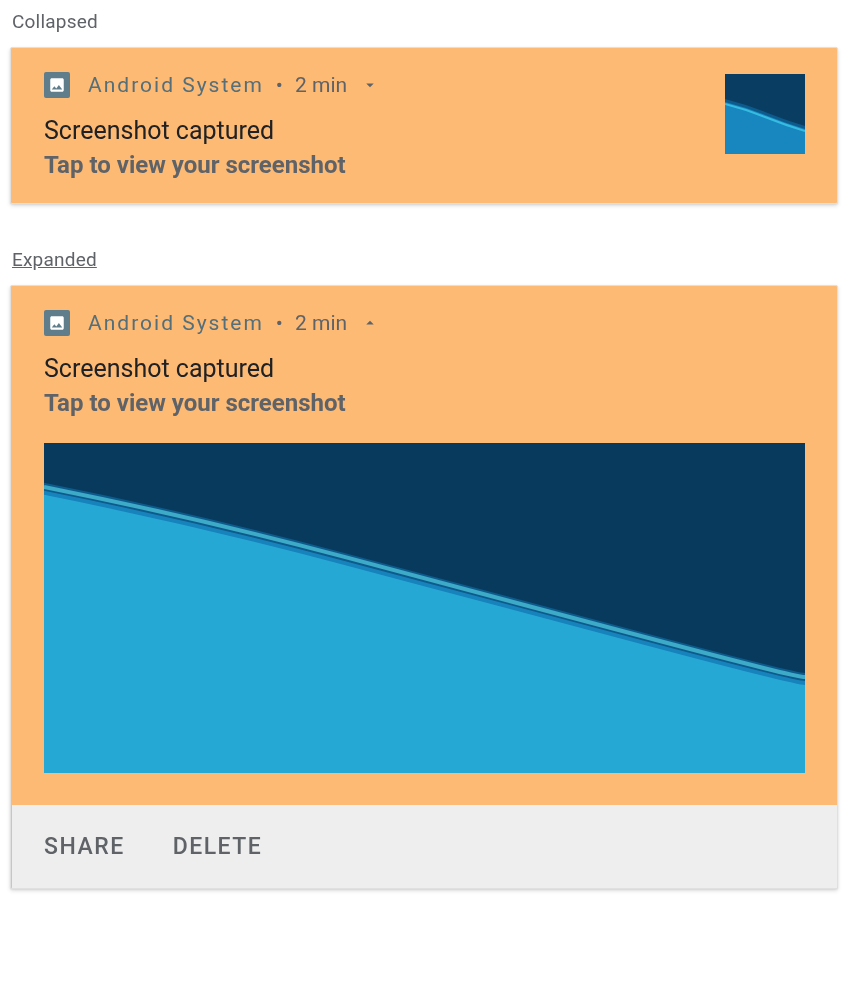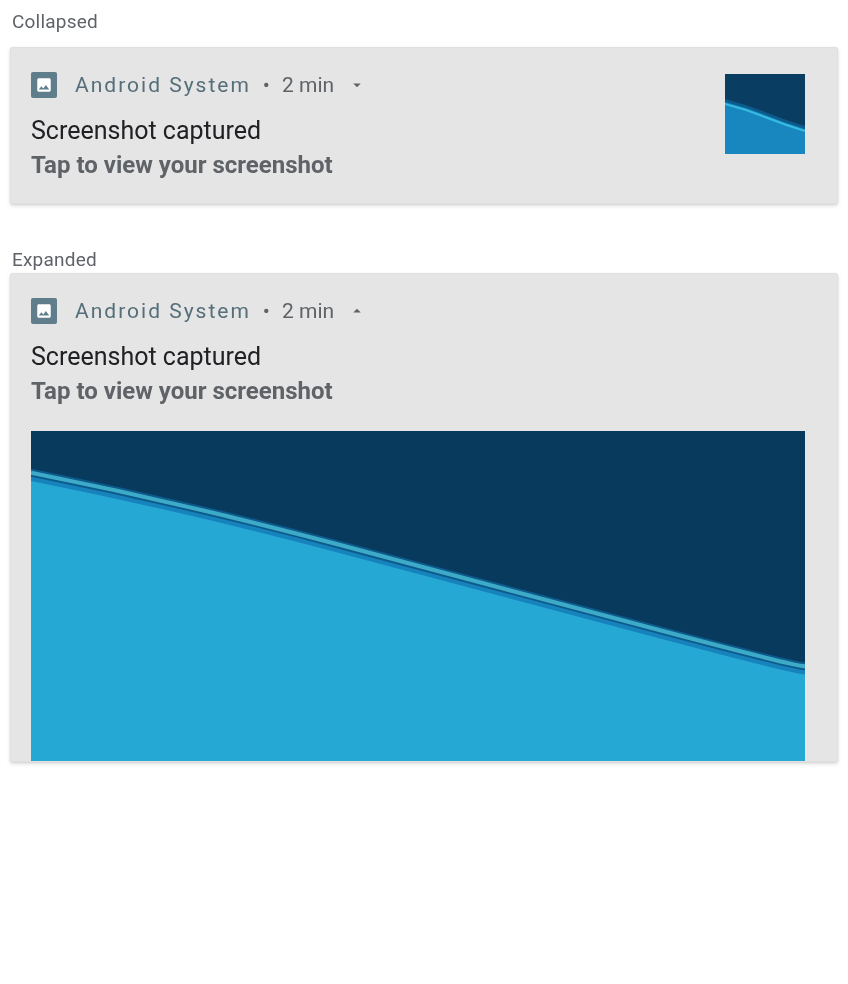--- a/index.html
+++ b/index.html
@@ -15,28 +15,29 @@
     }
     .section-label {
       font-size: 19px;
       color: #5f6368;
       margin-bottom: 14px;
       padding-left: 2px;
       letter-spacing: 0.2px;
     }
     .section-label.expanded-label {
       margin-top: 44px;
-      margin-bottom: 2px;
+      margin-bottom: 14px;
+      text-decoration: underline;
     }
     .notification-card {
-      background: #e5e5e5;
+      background: #fdba74;
       border: 1px solid #e0e0e0;
       border-radius: 2px;
       box-shadow: 0 2px 4px rgba(0,0,0,0.12), 0 1px 2px rgba(0,0,0,0.08);
-      padding: 24px 32px 24px 20px;
+      padding: 24px 32px 24px 33px;
       position: relative;
     }
     .notification-card.expanded {
       padding-bottom: 0;
     }
     .notification-header {
       display: flex;
       align-items: center;
       gap: 8px;
       margin-bottom: 18px;
@@ -198,13 +199,17 @@
   </div>
   <div class="large-image">
     <svg class="wave-img" viewBox="0 0 760 330" preserveAspectRatio="xMidYMid slice">
       <rect width="760" height="330" fill="#083a5e"></rect>
       <path d="M0,40 Q150,70 300,110 T600,190 T760,230 L760,330 L0,330 Z" fill="#0d5b8c"></path>
       <path d="M0,48 Q150,78 300,118 T600,198 T760,238 L760,330 L0,330 Z" fill="#1a8bc4" opacity="0.85"></path>
       <path d="M0,52 Q150,82 300,122 T600,202 T760,242 L760,330 L0,330 Z" fill="#2db8e0" opacity="0.7"></path>
       <path d="M0,44 Q150,74 300,114 T600,194 T760,234" stroke="#5ee0f0" stroke-width="4" fill="none" opacity="0.6"></path>
     </svg>
   </div>
+  <div class="action-bar">
+    <button class="action-button">SHARE</button>
+    <button class="action-button">DELETE</button>
+  </div>
 </div>
 
 </body></html>

